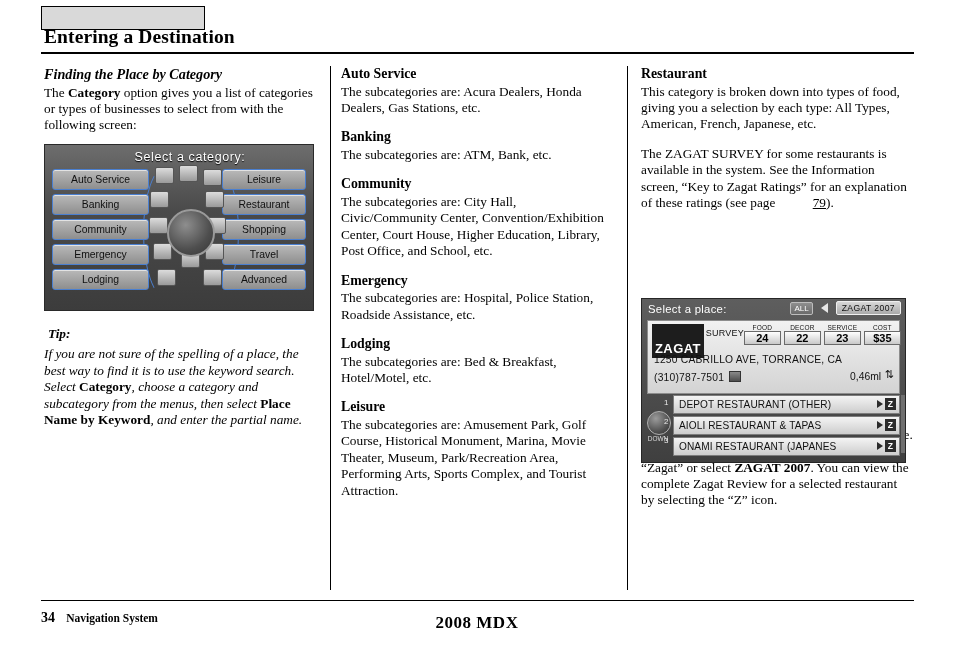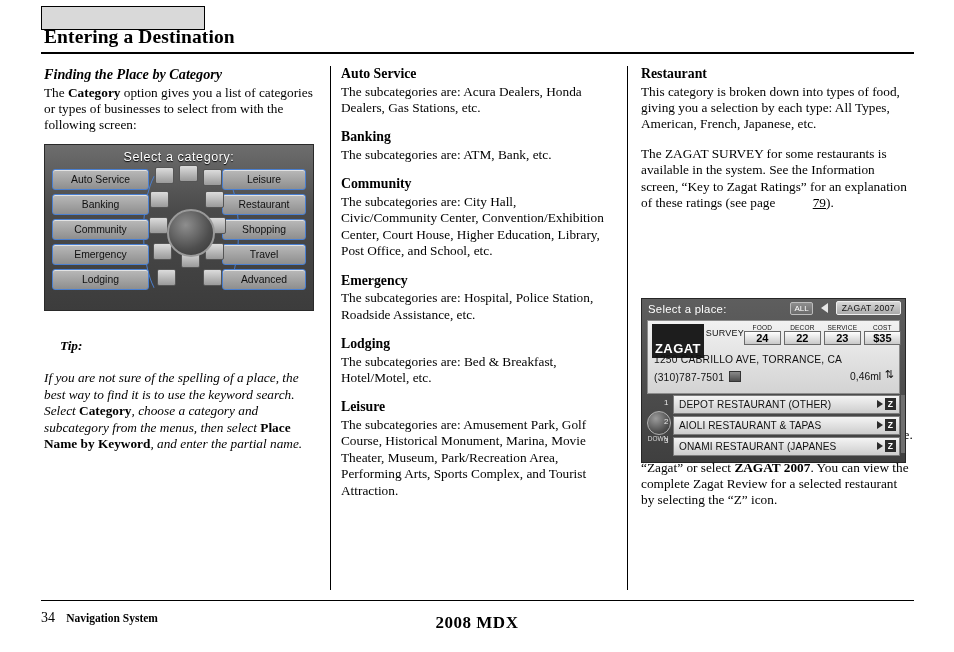--- a/index.html
+++ b/index.html
@@ -86,21 +86,21 @@
     margin: 0 0 13px 0;
     font-size: 13.3px;
     line-height: 16.4px;
     text-align: left;
   }
   .b { font-weight: bold; }
   .tip-head {
     font-style: italic;
     font-weight: bold;
     font-size: 13.3px;
-    margin: 16px;
+    margin: 4px;
   }
   .tip-body {
     font-style: italic;
     font-size: 13.3px;
     line-height: 16.4px;
     margin: 0;
   }
   .tip-body .b { font-weight: bold; font-style: normal; }
   .ul { text-decoration: underline; margin-left: 34px; }
 
@@ -112,21 +112,21 @@
     width: 873px;
     height: 1px;
     background: #000;
   }
   .foot-left {
     position: absolute;
     left: 41px;
     top: 610px;
     font-size: 13px;
   }
-  .foot-left .pg { font-weight: normal; font-size: 14px; }
+  .foot-left .pg { font-weight: bold; font-size: 14px; }
   .foot-left .lbl { font-weight: bold; font-size: 11.5px; text-align: center; }
   .foot-center {
     position: absolute;
     left: 0;
     top: 613px;
     width: 954px;
     text-align: center;
     font-size: 17px;
     font-weight: bold;
     letter-spacing: 0.5px;
@@ -146,20 +146,21 @@
   }
   .cat-title {
     position: absolute;
     top: 5px; left: 0; width: 100%;
     text-align: center;
     color: #ffffff;
     font-size: 12.5px;
     font-family: "Liberation Sans", sans-serif;
     letter-spacing: 0.6px;
     text-shadow: 0 1px 1px #000;
+    padding-left: 11px;
   }
   .cat-btn {
     position: absolute;
     height: 19px;
     border: 1.2px solid #4a7fd0;
     border-radius: 3px;
     background: linear-gradient(#b9b9b9, #8e8e8e);
     color: #101010;
     font-family: "Liberation Sans", sans-serif;
     font-size: 10.4px;

